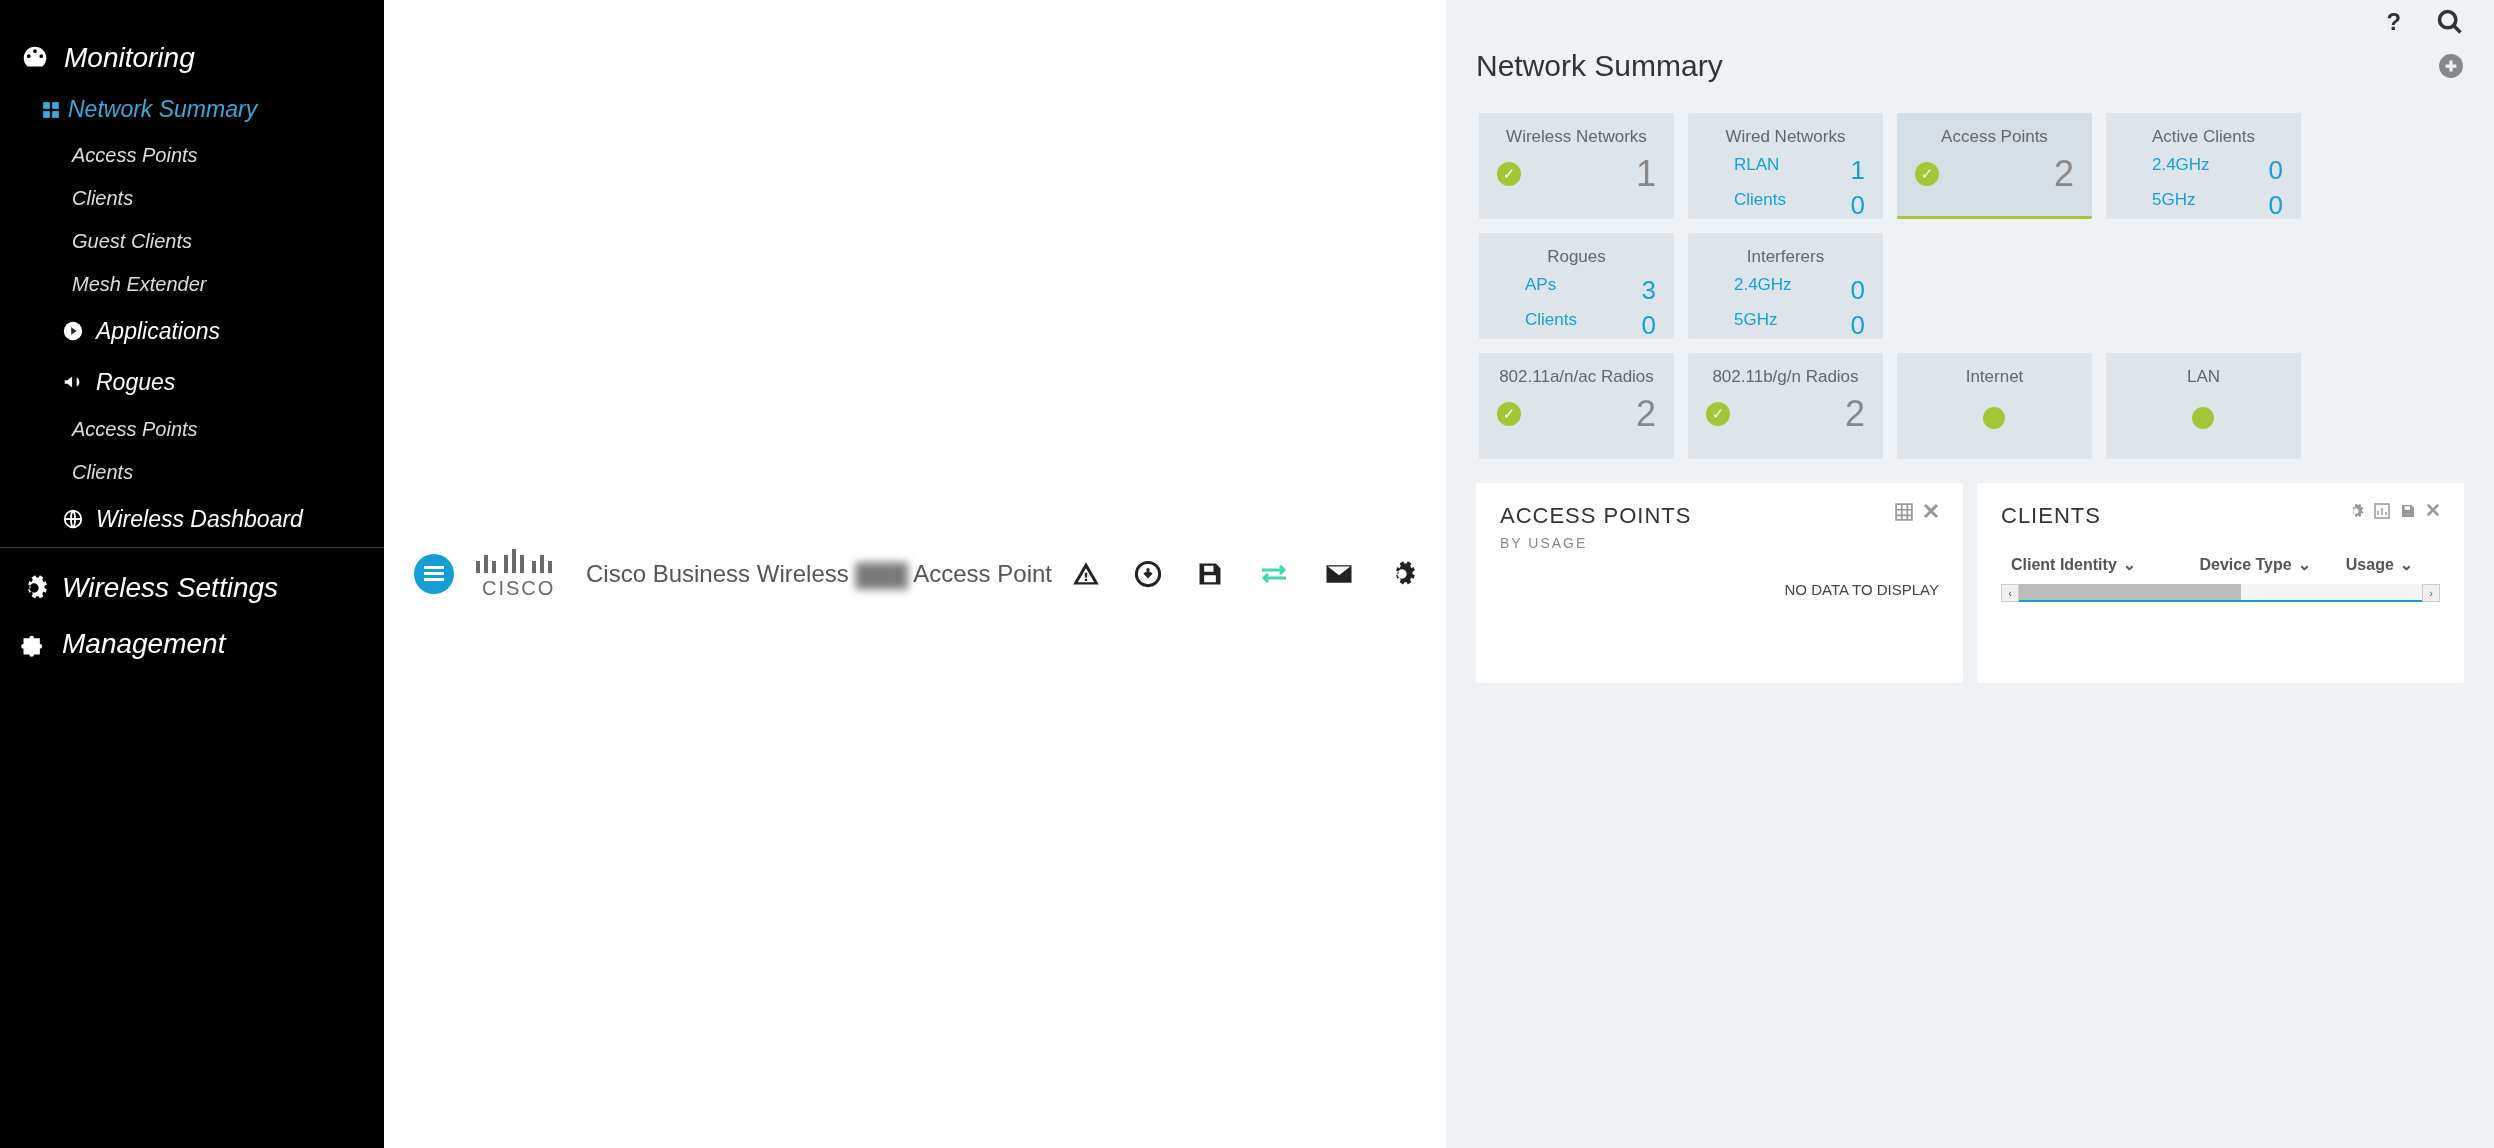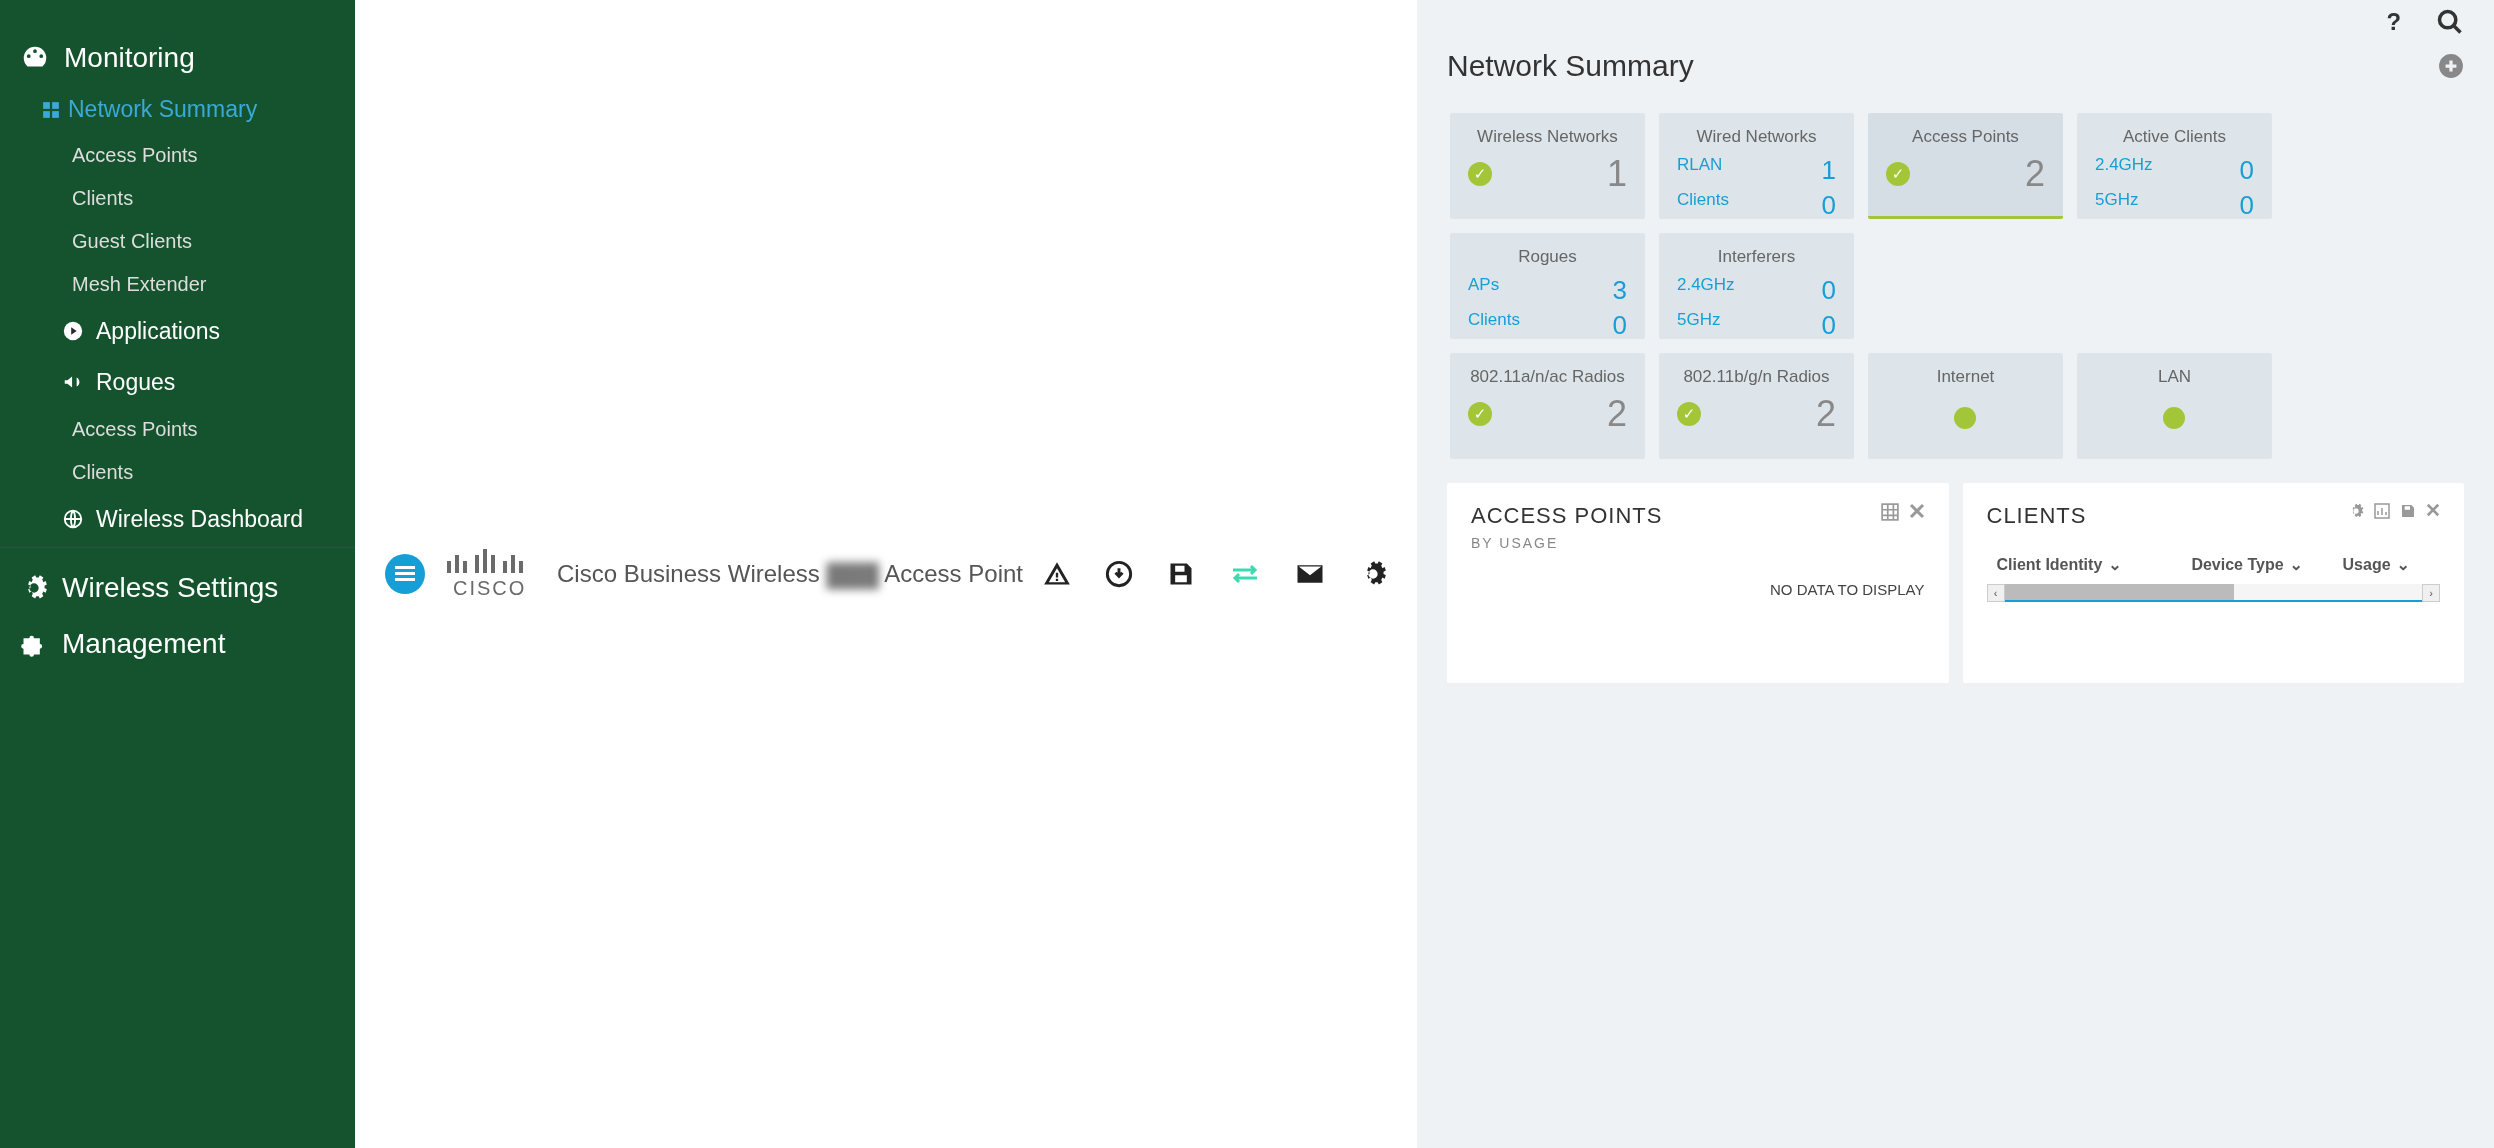--- a/index.html
+++ b/index.html
@@ -1,17 +1,17 @@
 <!DOCTYPE html>
 <html><head>
 <meta charset="utf-8">
 <style>
 * { margin: 0; padding: 0; box-sizing: border-box; font-family: Arial, Helvetica, sans-serif; }
 body { background: #fff; display: flex; height: 100vh; overflow: hidden; }
-.sidebar { width: 355px; background: #14532d; color: #fff; padding-top: 30px; overflow-y: auto; flex-shrink: 0; }
+.sidebar { width: 384px; background: #000000; color: #fff; padding-top: 30px; overflow-y: auto; flex-shrink: 0; font-style: italic; }
 .side-section-title { display: flex; align-items: center; gap: 14px; font-size: 28px; font-weight: 400; padding: 12px 20px; cursor: pointer; }
 .side-section-title.divider { border-top: 1px solid #444; margin-top: 2px; padding-top: 24px; text-align: center; }
 .side-sub { list-style: none; padding-left: 62px; }
 .side-sub li { font-size: 20px; padding: 10px 10px; cursor: pointer; color: #ddd; }
 .side-sub li.active { color: #3aa9d8; }
 .side-sub-group { display: flex; align-items: center; gap: 12px; font-size: 23px; padding: 12px 10px 12px 62px; cursor: pointer; }
 .main { flex: 1; display: flex; flex-direction: row; overflow: auto; }
 .topbar { display: flex; align-items: center; padding: 20px 30px; gap: 20px; }
 .menu-btn { width: 40px; height: 40px; border-radius: 50%; background: #169fd6; display: flex; align-items: center; justify-content: center; cursor: pointer; }
 .title-area { display: flex; align-items: center; gap: 20px; }
@@ -27,21 +27,21 @@
 .page-title-row { background: #eef2f5; display: flex; align-items: center; justify-content: space-between; padding: 5px 30px 30px; }
 .page-title { font-size: 30px; color: #333; font-weight: 400; }
 .add-btn { cursor: pointer; color: #888; }
 .tiles { display: flex; gap: 14px; padding: 0 33px; flex-wrap: wrap; }
 .tile { background: #dde5ea; border-radius: 2px; padding: 14px 18px; width: 195px; height: 106px; display: flex; flex-direction: column; align-items: center; position: relative; }
 .tile.active { border-bottom: 3px solid #a3c639; background: #d5dee5; }
 .tile-title { color: #666; font-size: 17px; margin-bottom: 6px; text-align: center; }
 .tile-big { font-size: 36px; color: #888; font-weight: 300; }
 .tile-big.check-row { display: flex; align-items: center; justify-content: space-between; width: 100%; }
 .tile-kv { display: flex; justify-content: space-between; width: 100%; font-size: 17px; padding: 2px 0; }
-.tile-kv .k { color: #169fd6; }
+.tile-kv .k { color: #169fd6; margin-left: 28px; }
 .tile-kv .v { color: #169fd6; font-size: 26px; font-weight: 300; }
 .tile-dot { width: 22px; height: 22px; border-radius: 50%; background: #a3c639; margin-top: 14px; }
 .check-ico { width: 24px; height: 24px; border-radius: 50%; background: #a3c639; display: inline-flex; align-items: center; justify-content: center; color: #fff; font-size: 15px; }
 .tiles2 { margin-top: 14px; }
 .panels { display: flex; gap: 14px; padding: 24px 30px; }
 .panel { background: #fff; flex: 1; border-radius: 2px; padding: 20px 24px; min-height: 200px; }
 .panel-head { display: flex; align-items: flex-start; justify-content: space-between; }
 .panel-title { font-size: 22px; color: #333; letter-spacing: 1px; font-weight: 400; }
 .panel-sub { font-size: 14px; color: #888; letter-spacing: 2px; margin-top: 6px; }
 .panel-icons { display: flex; gap: 10px; color: #999; }

